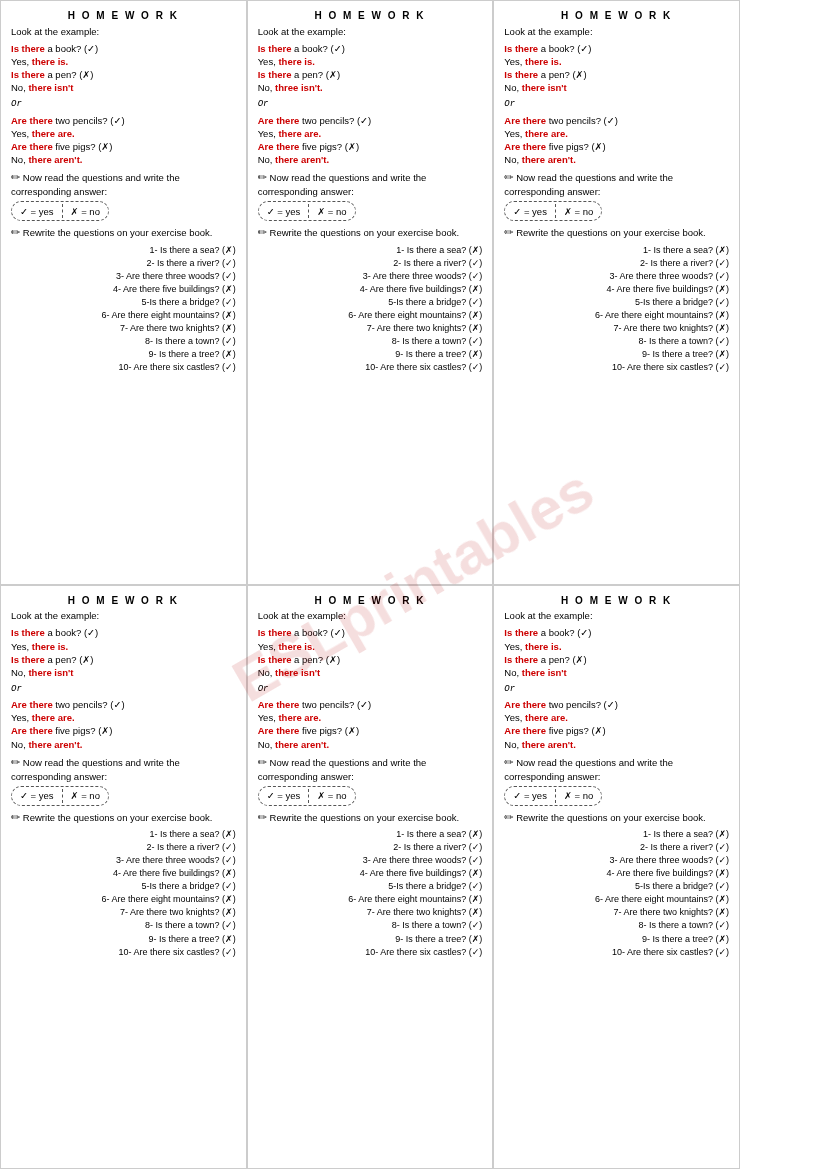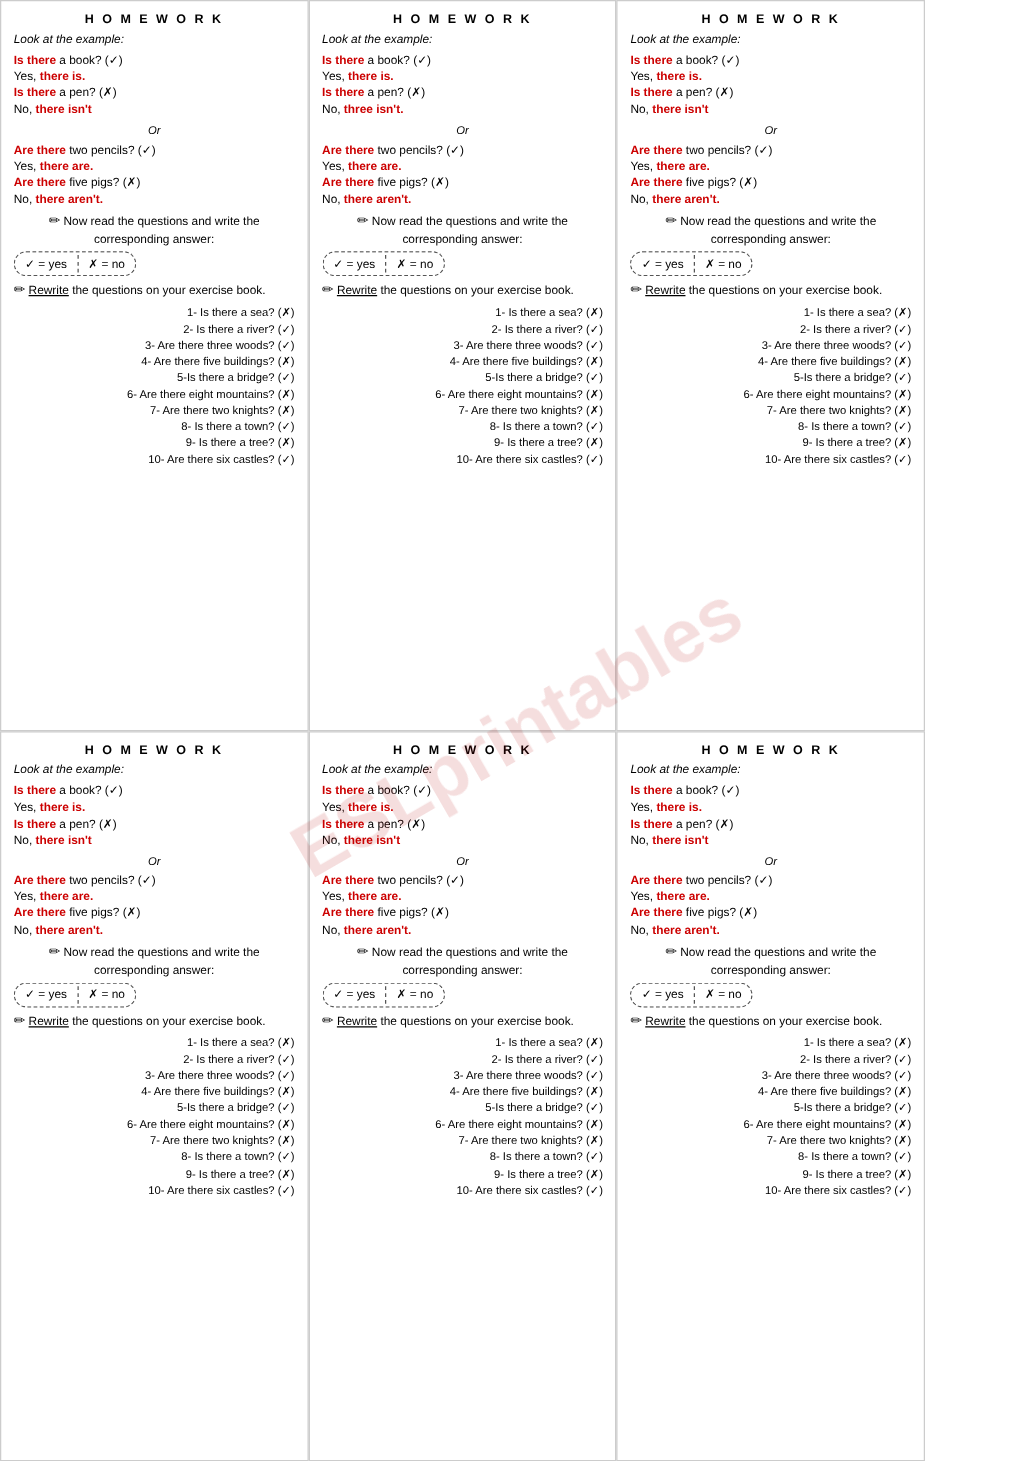--- a/index.html
+++ b/index.html
@@ -38,60 +38,58 @@
       overflow: hidden;
     }
     .card-title {
       text-align: center;
       font-weight: bold;
       letter-spacing: 2px;
       font-size: 10px;
       margin-bottom: 2px;
     }
     .look-at {
-      font-style: italic;
       font-size: 9.5px;
       margin-bottom: 4px;
     }
     .example-block {
       margin-bottom: 4px;
     }
     .red-bold {
       color: #cc0000;
       font-weight: bold;
       text-align: right;
     }
     .italic-center {
-      text-align: center;
+      text-align: left;
       font-style: italic;
       margin: 3px 0;
       font-size: 9px;
+      font-family: Liberation Mono, monospace;
     }
     .now-read {
       font-size: 9.5px;
       margin: 4px 0 3px 0;
-      text-align: center;
     }
     .checkbox-row {
       display: flex;
       align-items: center;
       border: 1.5px dashed #555;
       border-radius: 14px;
       padding: 2px 8px;
       margin: 3px 0 4px 0;
       font-size: 9.5px;
       gap: 8px;
       width: fit-content;
     }
     .rewrite-line {
       font-size: 9.5px;
       margin-bottom: 3px;
     }
     .underline {
-      text-decoration: underline;
     }
     .questions-list {
       font-size: 9px;
       line-height: 1.45;
       text-align: right;
     }
     .questions-list div {
       margin-bottom: 0px;
     }
   </style>

